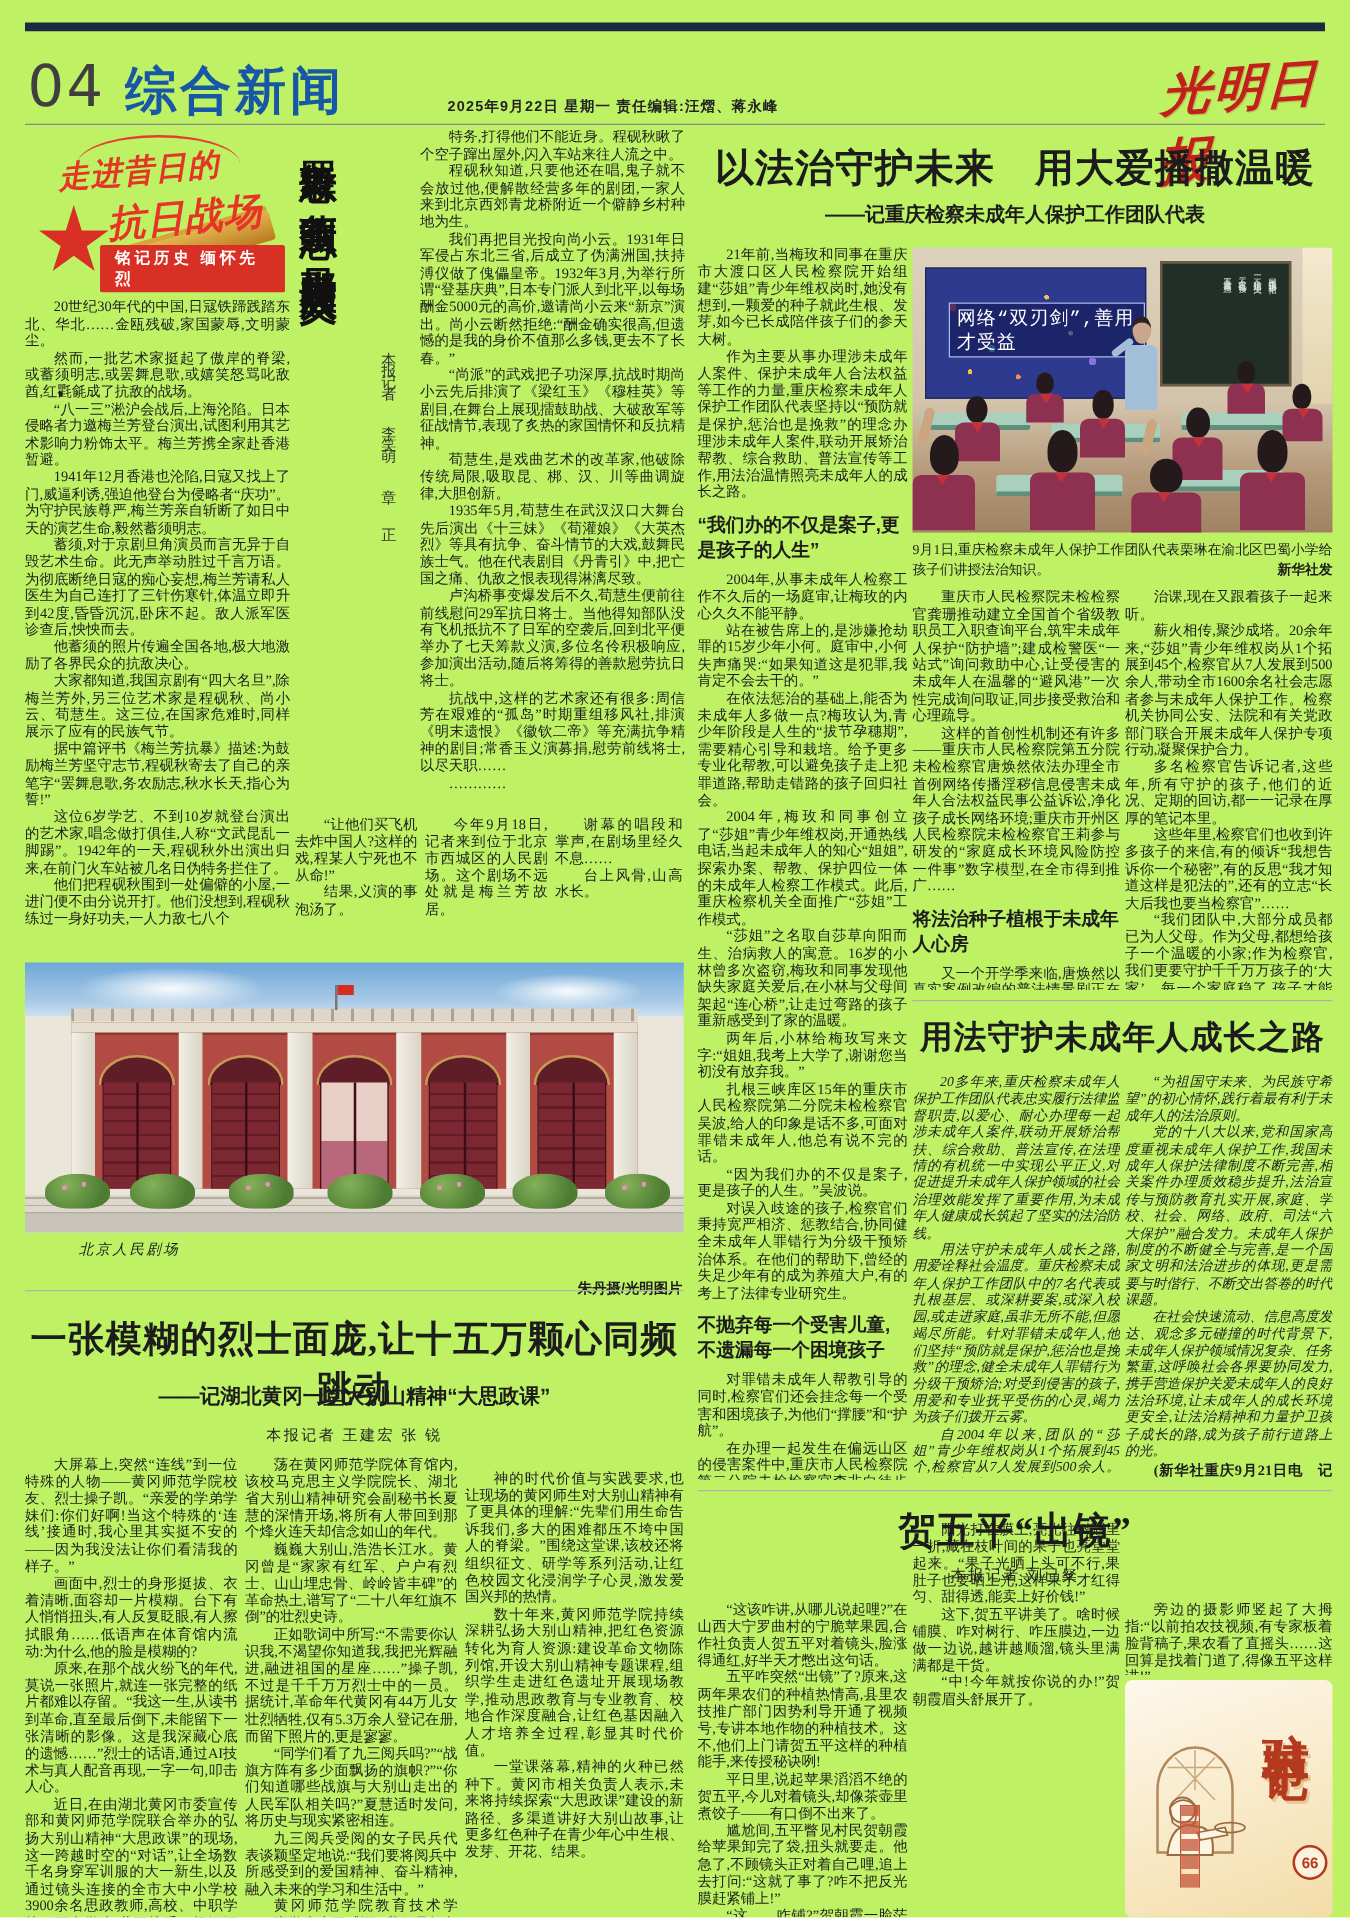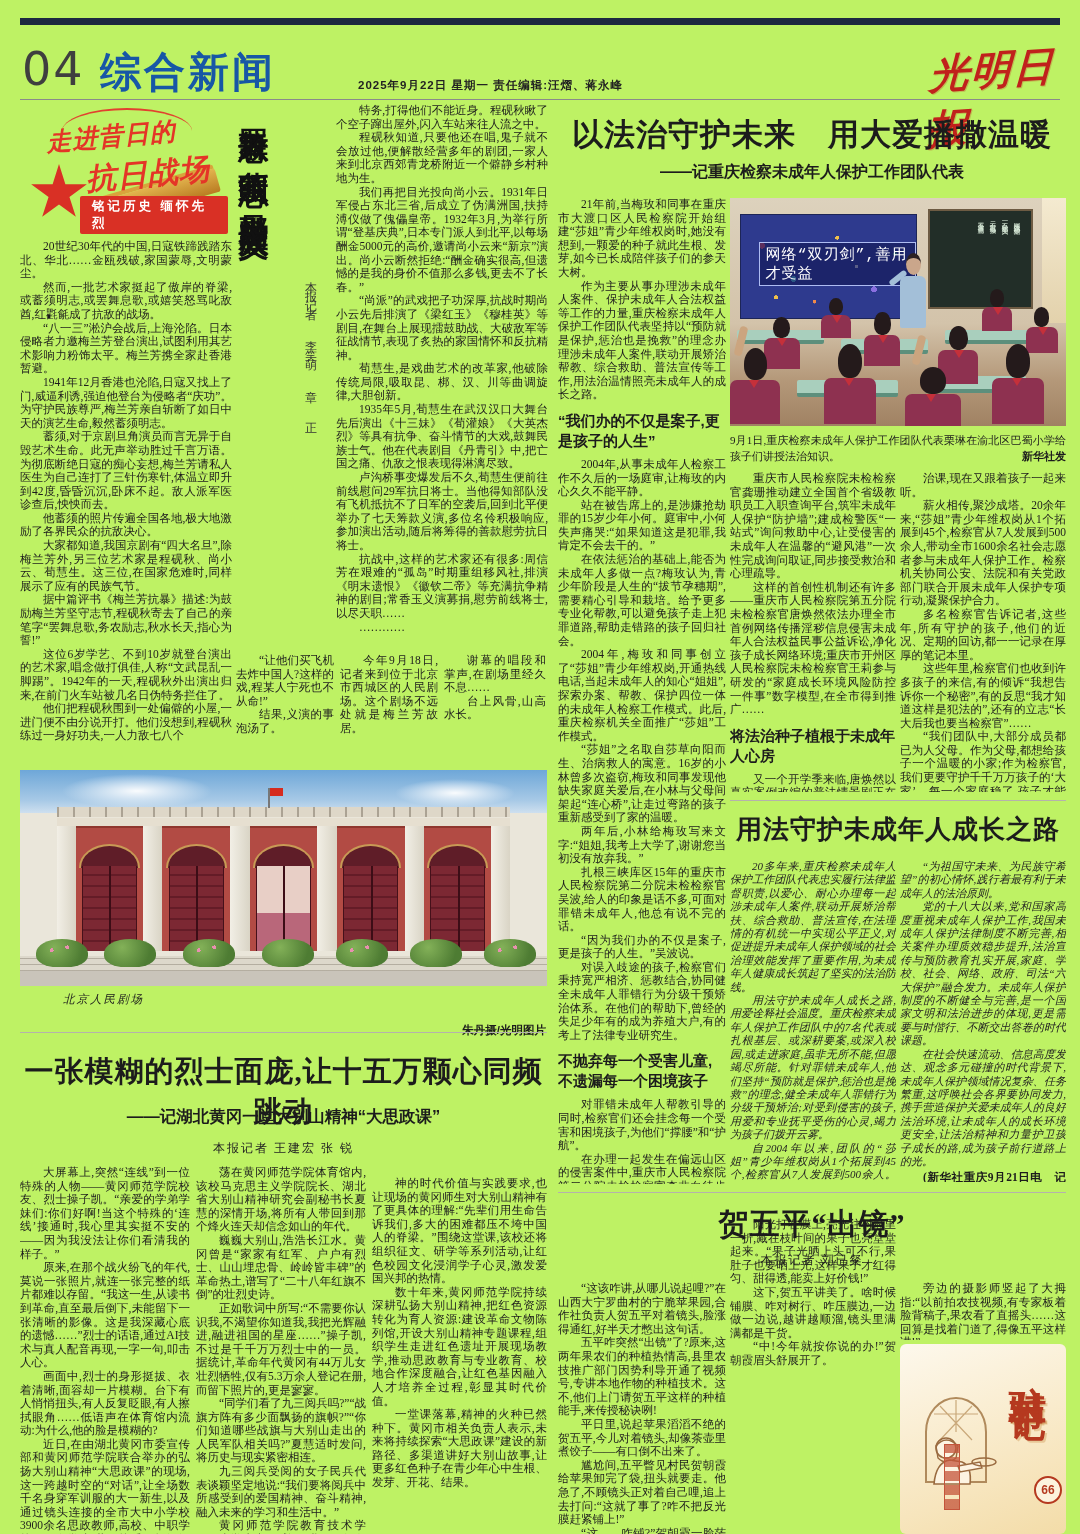--- a/index.html
+++ b/index.html
@@ -220,22 +220,22 @@
   </section>
 
   <div class="abs thinrule" style="left:20px;top:1032px;width:527px;"></div>
 
   <section>
     <div class="abs h-serif" style="left:20px;top:1052px;width:527px;font-size:29px;">一张模糊的烈士面庞,让十五万颗心同频跳动</div>
     <div class="abs sub-sans" style="left:20px;top:1106px;width:527px;font-size:16.5px;">——记湖北黄冈一堂大别山精神“大思政课”</div>
     <div class="abs byline" style="left:20px;top:1140px;width:527px;">本报记者 王建宏 张 锐</div>
     <div class="abs bodycol" style="left:20px;top:1166px;width:170px;height:368px;font-family:Liberation Serif, serif;">
         <p>大屏幕上,突然“连线”到一位特殊的人物——黄冈师范学院校友、烈士操子凯。“亲爱的学弟学妹们:你们好啊!当这个特殊的‘连线’接通时,我心里其实挺不安的——因为我没法让你们看清我的样子。”</p>
+        <p>画面中,烈士的身形挺拔、衣着清晰,面容却一片模糊。台下有人悄悄扭头,有人反复眨眼,有人擦拭眼角……低语声在体育馆内流动:为什么,他的脸是模糊的?</p>
         <p>原来,在那个战火纷飞的年代,莫说一张照片,就连一张完整的纸片都难以存留。“我这一生,从读书到革命,直至最后倒下,未能留下一张清晰的影像。这是我深藏心底的遗憾……”烈士的话语,通过AI技术与真人配音再现,一字一句,叩击人心。</p>
-        <p>画面中,烈士的身形挺拔、衣着清晰,面容却一片模糊。台下有人悄悄扭头,有人反复眨眼,有人擦拭眼角……低语声在体育馆内流动:为什么,他的脸是模糊的?</p>
         <p>近日,在由湖北黄冈市委宣传部和黄冈师范学院联合举办的弘扬大别山精神“大思政课”的现场,这一跨越时空的“对话”,让全场数千名身穿军训服的大一新生,以及通过镜头连接的全市大中小学校3900余名思政教师,高校、中职学校15万名学生,共同接受一场深沉的精神洗礼。</p>
       </div>
     <div class="abs bodycol" style="left:196px;top:1166px;width:170px;height:368px;">
         <p>荡在黄冈师范学院体育馆内,该校马克思主义学院院长、湖北省大别山精神研究会副秘书长夏慧的深情开场,将所有人带回到那个烽火连天却信念如山的年代。</p>
         <p>巍巍大别山,浩浩长江水。黄冈曾是“家家有红军、户户有烈士、山山埋忠骨、岭岭皆丰碑”的革命热土,谱写了“二十八年红旗不倒”的壮烈史诗。</p>
         <p>正如歌词中所写:“不需要你认识我,不渴望你知道我,我把光辉融进,融进祖国的星座……”操子凯,不过是千千万万烈士中的一员。据统计,革命年代黄冈有44万儿女壮烈牺牲,仅有5.3万余人登记在册,而留下照片的,更是寥寥。</p>
         <p>“同学们看了九三阅兵吗?”“战旗方阵有多少面飘扬的旗帜?”“你们知道哪些战旗与大别山走出的人民军队相关吗?”夏慧适时发问,将历史与现实紧密相连。</p>
         <p>九三阅兵受阅的女子民兵代表谈颖坚定地说:“我们要将阅兵中所感受到的爱国精神、奋斗精神,融入未来的学习和生活中。”</p>
         <p>黄冈师范学院教育技术学2501班学生冉平感慨:“我们是红色基因的传承者,是强国征程的尖兵连。我们应接过这份精神火种,使之在时代长河中不息燃烧,永续光芒。”</p>
       </div>

